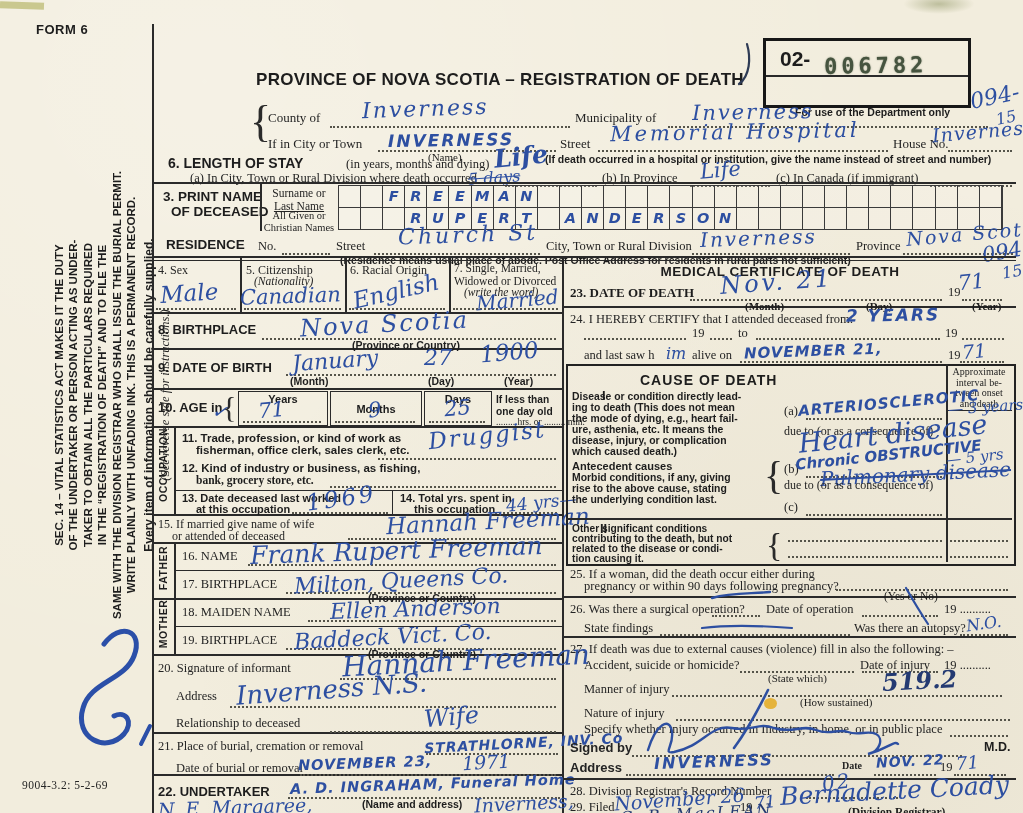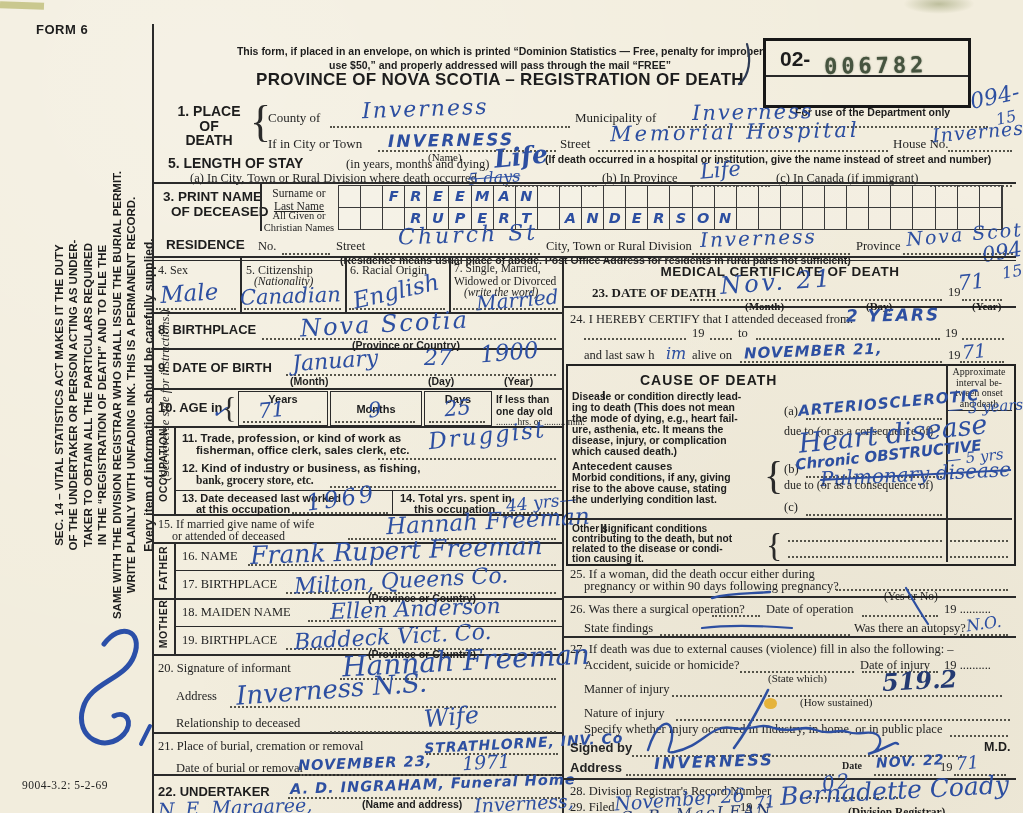--- a/index.html
+++ b/index.html
@@ -50,44 +50,35 @@
   <svg class="abs" style="left:46px;top:626px;" width="110" height="160" viewBox="0 0 110 160">
     <path d="M58,18 C74,-4 98,4 88,30 C79,54 44,56 37,82 C28,112 60,128 78,108 C88,96 80,84 68,90" fill="none" stroke="#2b4fa8" stroke-width="5" stroke-linecap="round"></path>
     <path d="M95,118 L104,100" fill="none" stroke="#2b4fa8" stroke-width="4" stroke-linecap="round"></path>
   </svg>
 
   <div class="abs ps" style="left:22px;top:779px;font-size:11.5px;letter-spacing:.5px;">9004-3.2: 5-2-69</div>
 
   <div class="abs vline" style="left:152px;top:24px;height:789px;width:2px;"></div>
   <div class="abs vline" style="left:562px;top:256px;height:557px;width:2px;"></div>
 
-  <div class="abs pb" style="left:222px;top:44px;width:556px;text-align:center;font-size:10.5px;line-height:1.35;white-space:normal;">
-    <span>This form, if placed in an envelope, on which is printed “Dominion Statistics — Free, penalty for improper</span><br>
-    <span>use $50,” and properly addressed will pass through the mail “FREE”</span>
-  </div>
   <div class="abs pb" style="left:222px;top:70px;width:556px;text-align:center;font-size:17px;letter-spacing:.3px;">PROVINCE OF NOVA SCOTIA – REGISTRATION OF DEATH</div>
 
   <svg class="abs" style="left:733px;top:42px;" width="22" height="46" viewBox="0 0 22 46">
     <path d="M14,2 C18,16 17,34 6,42" fill="none" stroke="#2e3b55" stroke-width="2.2" stroke-linecap="round"></path>
   </svg>
 
   <div class="abs" style="left:763px;top:38px;width:202px;height:64px;border:3px solid #171717;">
     <div class="abs hline" style="left:0;top:34px;width:202px;height:1.5px;"></div>
     <div class="abs pb" style="left:14px;top:6px;font-size:21px;">02-</div>
     <div class="abs" style="left:58px;top:12px;font-family:'DejaVu Sans Mono',monospace;font-weight:bold;font-size:22px;letter-spacing:4px;color:#46543f;transform:rotate(-1deg);text-shadow:0 0 1.5px rgba(70,84,63,.8);">006782</div>
   </div>
   <div class="abs pb" style="left:795px;top:106px;font-size:10.5px;">For use of the Department only</div>
   <div class="abs hw" style="left:970px;top:84px;font-size:22px;transform:rotate(-12deg);">094-</div>
   <div class="abs hw" style="left:996px;top:108px;font-size:16px;transform:rotate(-12deg);">15</div>
 
-  <div class="abs pb" style="left:166px;top:104px;width:86px;text-align:center;font-size:14px;line-height:1.05;">
-    <span>1. PLACE</span><br>
-    <span>OF</span><br>
-    <span>DEATH</span>
-  </div>
   <div class="abs brace" style="left:250px;top:96px;font-size:44px;">{</div>
 
   <div class="abs ps" style="left:268px;top:110px;font-size:13px;">County of</div>
   <div class="abs dots" style="left:330px;top:124px;width:240px;"></div>
   <div class="abs hw" style="left:362px;top:96px;font-size:22px;transform:rotate(-2deg);letter-spacing:2px;">Inverness</div>
 
   <div class="abs ps" style="left:575px;top:110px;font-size:13px;">Municipality of</div>
   <div class="abs dots" style="left:668px;top:124px;width:320px;"></div>
   <div class="abs hw" style="left:692px;top:100px;font-size:21px;transform:rotate(-1deg);letter-spacing:2px;">Inverness</div>
 
@@ -99,21 +90,21 @@
   <div class="abs ps" style="left:560px;top:136px;font-size:13px;">Street</div>
   <div class="abs dots" style="left:598px;top:148px;width:290px;"></div>
   <div class="abs hw" style="left:610px;top:120px;font-size:21px;transform:rotate(-1deg);letter-spacing:3px;">Memorial Hospital</div>
 
   <div class="abs ps" style="left:893px;top:136px;font-size:13px;">House No.</div>
   <div class="abs dots" style="left:948px;top:148px;width:64px;"></div>
   <div class="abs hw" style="left:932px;top:120px;font-size:19px;transform:rotate(-5deg);letter-spacing:1px;">Inverness</div>
 
   <div class="abs pb sm" style="left:545px;top:153px;">(If death occurred in a hospital or institution, give the name instead of street and number)</div>
 
-  <div class="abs pb" style="left:168px;top:155px;font-size:14px;">5. LENGTH OF STAY</div>
+  <div class="abs pb" style="left:168px;top:155px;font-size:14px;">6. LENGTH OF STAY</div>
   <div class="abs ps" style="left:346px;top:157px;font-size:12.5px;">(in years, months and dying)</div>
   <div class="abs ps" style="left:190px;top:171px;font-size:12.5px;">(a) In City, Town or Rural Division where death occurred</div>
   <div class="abs dots" style="left:505px;top:183px;width:92px;"></div>
   <div class="abs hw strike" style="left:468px;top:168px;font-size:16px;transform:rotate(-4deg);">5 days</div>
   <div class="abs hw" style="left:494px;top:142px;font-size:25px;transform:rotate(-6deg);font-weight:bold;">Life</div>
   <div class="abs ps" style="left:602px;top:171px;font-size:12.5px;">(b) In Province</div>
   <div class="abs dots" style="left:690px;top:183px;width:80px;"></div>
   <div class="abs hw" style="left:700px;top:158px;font-size:21px;transform:rotate(-5deg);">Life</div>
   <div class="abs ps" style="left:776px;top:171px;font-size:12.5px;">(c) In Canada (if immigrant)</div>
   <div class="abs dots" style="left:930px;top:183px;width:82px;"></div>
@@ -352,21 +343,21 @@
   <div class="abs pb" style="left:158px;top:784px;font-size:13px;">22. UNDERTAKER</div>
   <div class="abs dots" style="left:288px;top:795px;width:272px;"></div>
   <div class="abs hwc" style="left:290px;top:776px;font-size:14.5px;transform:rotate(-2deg);letter-spacing:1px;">A. D. INGRAHAM, Funeral Home</div>
   <div class="abs pb sm" style="left:362px;top:798px;">(Name and address)</div>
   <div class="abs hw" style="left:474px;top:792px;font-size:19px;transform:rotate(-3deg);">Inverness,</div>
   <div class="abs hw" style="left:158px;top:796px;font-size:19px;transform:rotate(-2deg);">N. E. Margaree,</div>
 
   <div class="abs pb" style="left:600px;top:264px;width:360px;text-align:center;font-size:13.5px;letter-spacing:.5px;">MEDICAL CERTIFICATE OF DEATH</div>
 
   <div class="abs hline" style="left:564px;top:306px;width:452px;"></div>
-  <div class="abs pb" style="left:570px;top:285px;font-size:13px;font-family:'Liberation Serif',serif;margin-left:22px;">23. DATE OF DEATH</div>
+  <div class="abs pb" style="left:570px;top:285px;font-size:13px;font-family:'Liberation Serif',serif;">23. DATE OF DEATH</div>
   <div class="abs dots" style="left:690px;top:297px;width:252px;"></div>
   <div class="abs pb sm" style="left:745px;top:300px;font-family:'Liberation Serif',serif;font-size:11px;">(Month)</div>
   <div class="abs pb sm" style="left:866px;top:300px;font-family:'Liberation Serif',serif;font-size:11px;">(Day)</div>
   <div class="abs ps" style="left:948px;top:285px;">19</div>
   <div class="abs dots" style="left:962px;top:297px;width:40px;"></div>
   <div class="abs pb sm" style="left:972px;top:300px;font-family:'Liberation Serif',serif;font-size:11px;">(Year)</div>
   <div class="abs hw" style="left:720px;top:268px;font-size:24px;transform:rotate(-4deg);letter-spacing:3px;">Nov. 21</div>
   <div class="abs hw" style="left:958px;top:270px;font-size:21px;transform:rotate(-6deg);">71</div>
 
   <div class="abs ps" style="left:570px;top:312px;">24. I HEREBY CERTIFY that I attended deceased from:</div>

